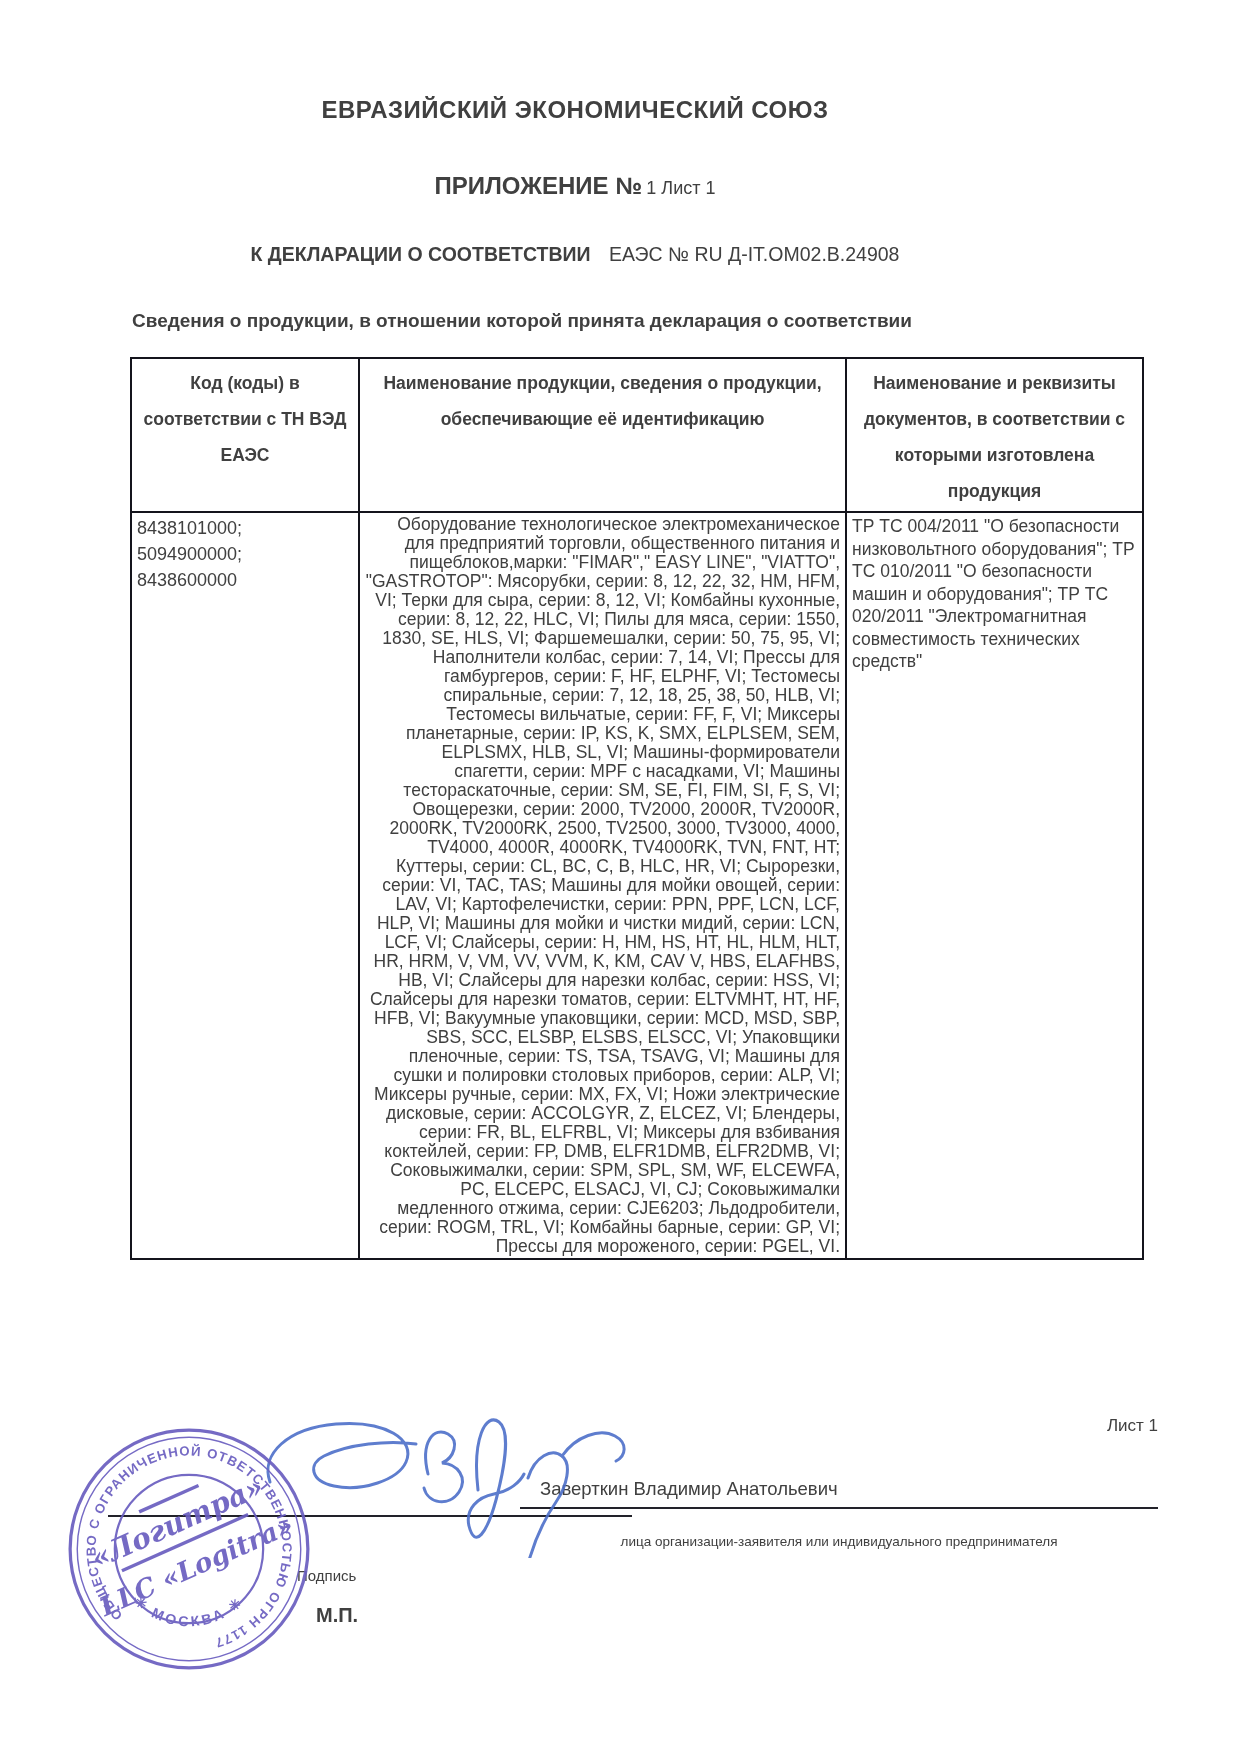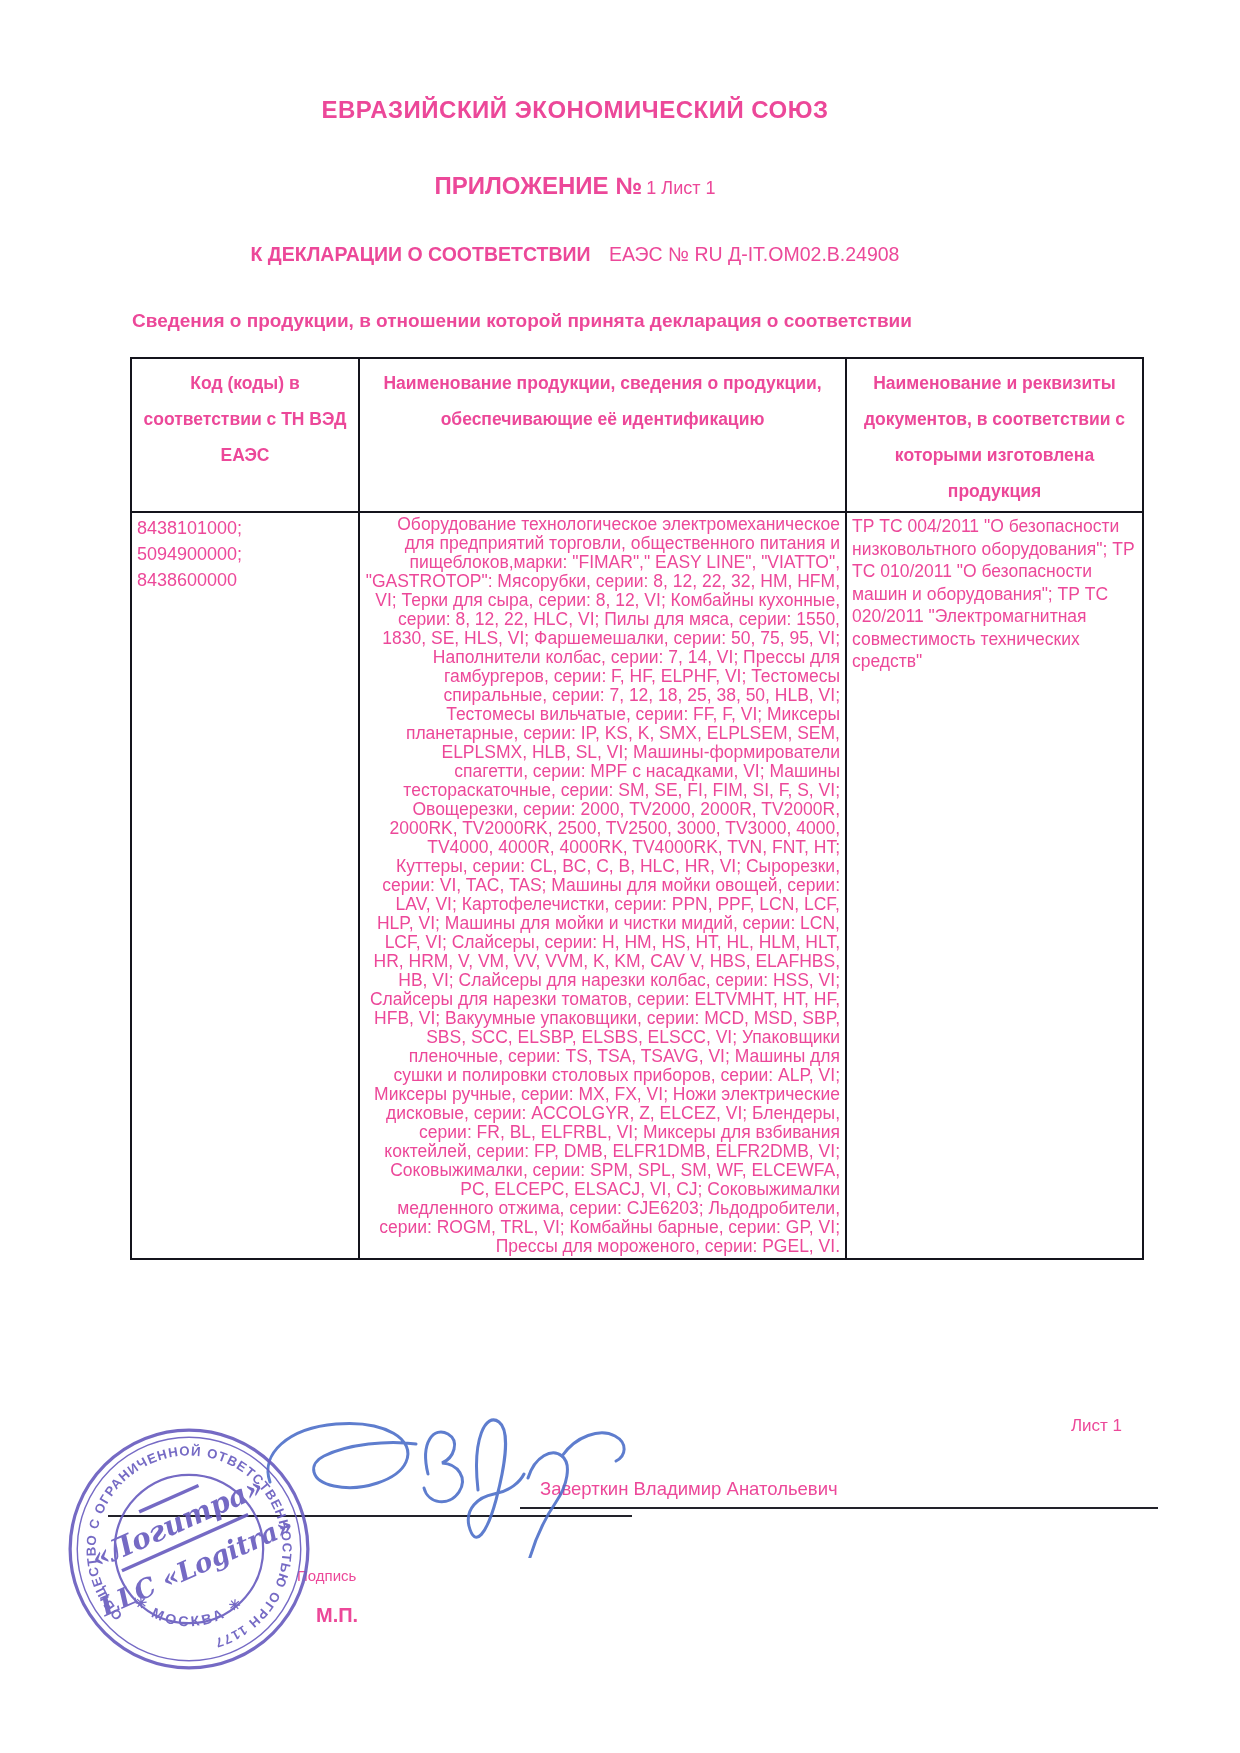--- a/index.html
+++ b/index.html
@@ -1,18 +1,18 @@
 <!DOCTYPE html>
 <html><head>
 <meta charset="utf-8">
 <style>
   html,body{margin:0;padding:0;background:#ffffff;}
   #page{
     position:relative;width:1240px;height:1753px;background:#ffffff;
-    font-family:"Liberation Sans",sans-serif;color:#ec4899;overflow:hidden;
+    font-family:"Liberation Sans",sans-serif;color:#404040;overflow:hidden;
   }
   .abs{position:absolute;}
   .center-band{left:0;width:1150px;text-align:center;}
   .title-main{top:96px;font-size:24px;font-weight:bold;letter-spacing:.5px;}
   .title-appendix{top:172px;}
   .title-appendix .b{font-size:24px;font-weight:bold;}
   .title-appendix .r{font-size:18px;}
   .title-decl{top:243px;}
   .title-decl .b{font-size:19.5px;font-weight:bold;}
   .title-decl .r{font-size:19.5px;margin-left:14px;text-align:right;}
@@ -27,21 +27,21 @@
   }
   table.decl th{
     font-size:17.5px;font-weight:bold;line-height:36px;text-align:center;
     height:96px;vertical-align:top;padding-top:6px;
   }
   td.codes{font-size:18px;line-height:26px;padding-top:4px;}
   td.desc{font-size:17.5px;line-height:19px;padding-top:3px;text-align:right;}
   td.docs{font-size:17.5px;line-height:22.5px;padding-top:3px;}
   .col1{width:228px;} .col2{width:487px;} .col3{width:297px;}
 
-  .sheet-note{top:1416px;left:964px;width:158px;text-align:right;font-size:17px;}
+  .sheet-note{top:1416px;left:1000px;width:158px;text-align:right;font-size:17px;}
 
   .sign-line{top:1515px;left:108px;width:524px;border-top:2px solid #22222a;height:0;}
   .sign-caption{top:1520px;left:297px;font-size:15px;margin-top:47px;}
   .name-text{top:1478px;left:540px;font-size:18.5px;}
   .name-line{top:1507px;left:520px;width:638px;border-top:2px solid #22222a;height:0;}
   .name-cap{left:520px;width:638px;text-align:center;font-size:13.5px;line-height:19px;}
   .name-cap1{top:1512px;}
   .name-cap2{top:1532px;}
   .seal-mark{top:1604px;left:316px;font-size:20px;font-weight:bold;}
 
@@ -93,20 +93,21 @@
   </tbody>
     </table>
 
   <div class="abs sheet-note">Лист 1</div>
 
   <div class="abs sign-line"></div>
   <div class="abs sign-caption">Подпись</div>
 
   <div class="abs name-text">Заверткин Владимир Анатольевич</div>
   <div class="abs name-line"></div>
+  <div class="abs name-cap name-cap2">лица организации-заявителя или индивидуального предпринимателя</div>
 
   <div class="abs seal-mark">М.П.</div>
 
   <svg id="signature-svg" class="abs" width="420" height="180" viewBox="0 0 420 180">
     <g fill="none" stroke="#4d6fc9" stroke-width="3" stroke-linecap="round" opacity="0.9">
       <path d="M 12,104 C 2,76 30,50 78,46 C 128,42 158,62 148,84 C 140,102 104,114 76,108 C 52,103 50,86 66,78 C 90,66 130,62 158,66"></path>
       <path d="M 170,96 C 162,64 176,48 190,56 C 202,63 196,80 184,85 C 200,86 210,100 201,114 C 191,129 170,126 166,110"></path>
       <path d="M 220,112 C 214,60 228,34 241,44 C 253,53 246,92 238,122 C 229,155 217,172 211,148 C 207,131 220,119 236,116 C 252,113 262,104 266,96"></path>
       <path d="M 270,100 C 277,78 294,70 304,78 C 314,86 309,108 298,124 C 287,140 276,164 270,186"></path>
       <path d="M 304,78 C 318,58 342,50 357,58 C 370,65 368,78 358,83"></path>

